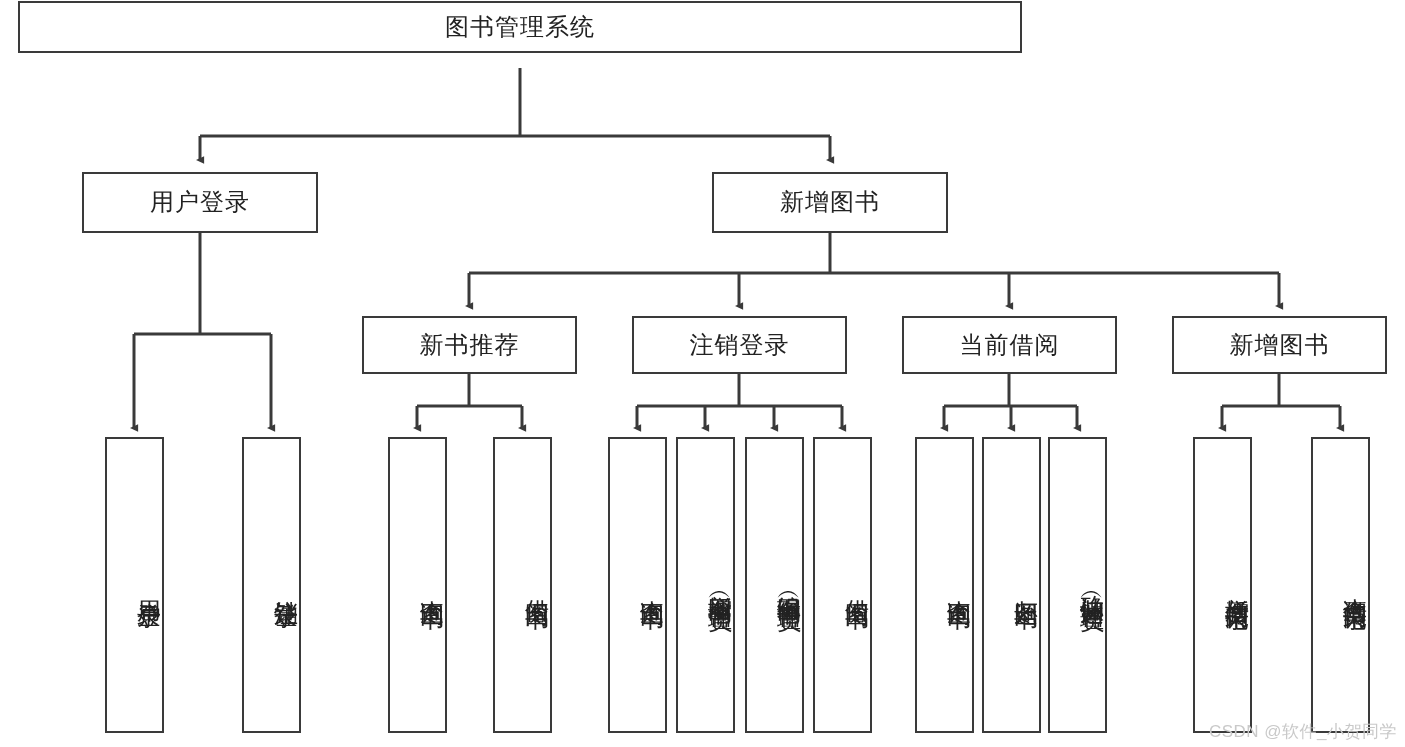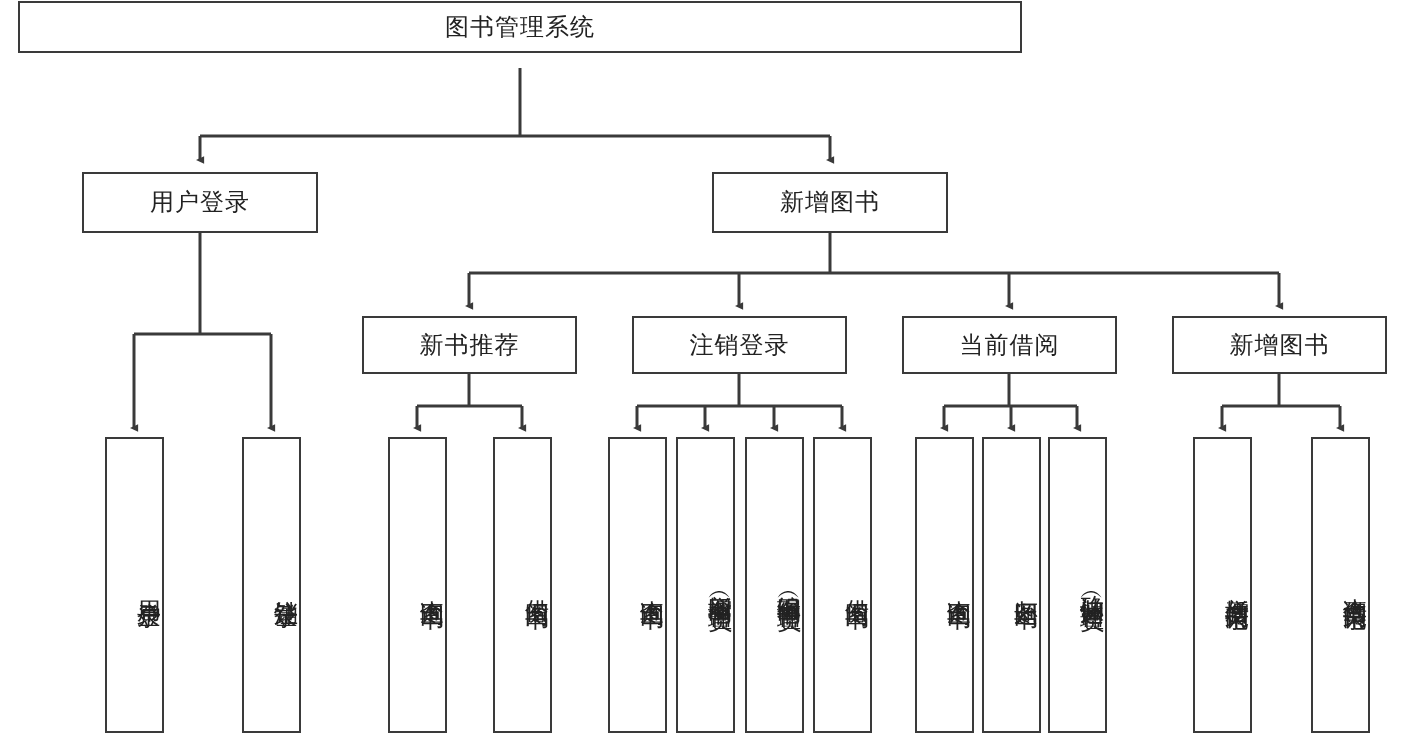--- a/index.html
+++ b/index.html
@@ -192,14 +192,15 @@
   </div>
 
   <div class="node node-v" style="left:1193px; top:437px; width:59px; height:296px;">
     <span>新增借阅记录</span>
   </div>
 
   <div class="node node-v" style="left:1311px; top:437px; width:59px; height:296px;">
     <span>查询借阅记录</span>
   </div>
 
+  <div id="watermark">CSDN @软件_小贺同学</div>
 
 </div>
 
 </body></html>

